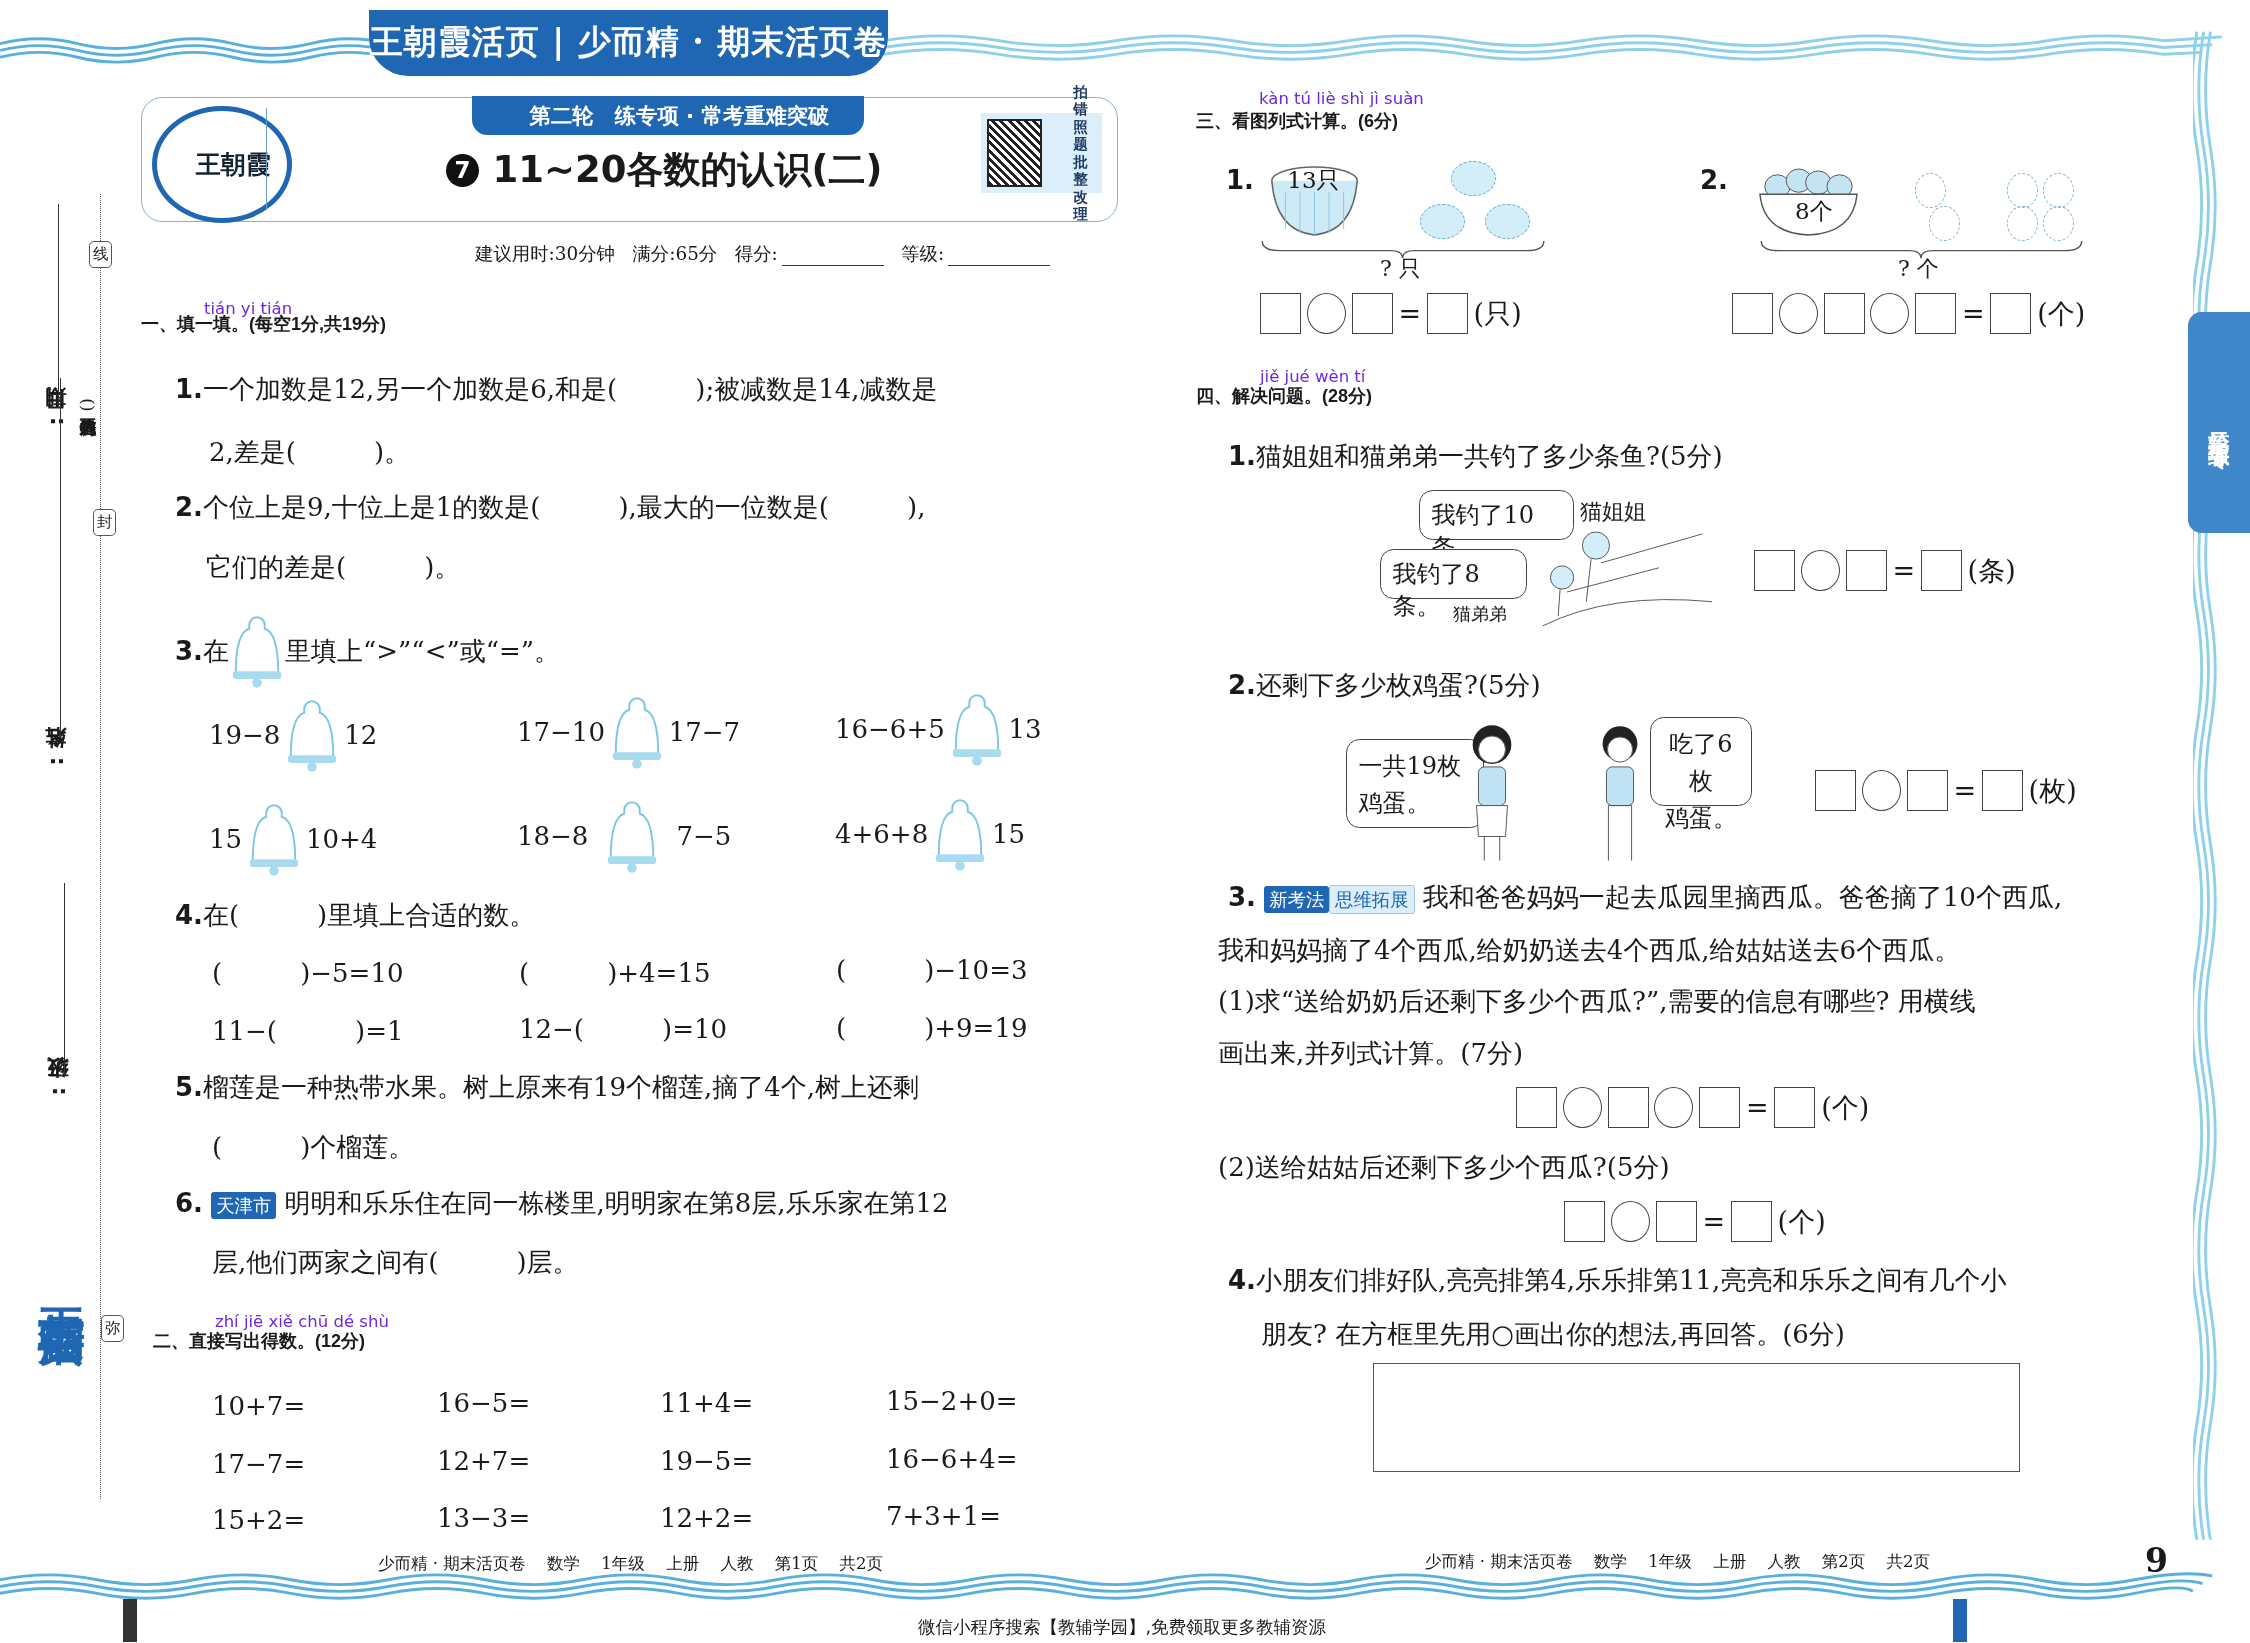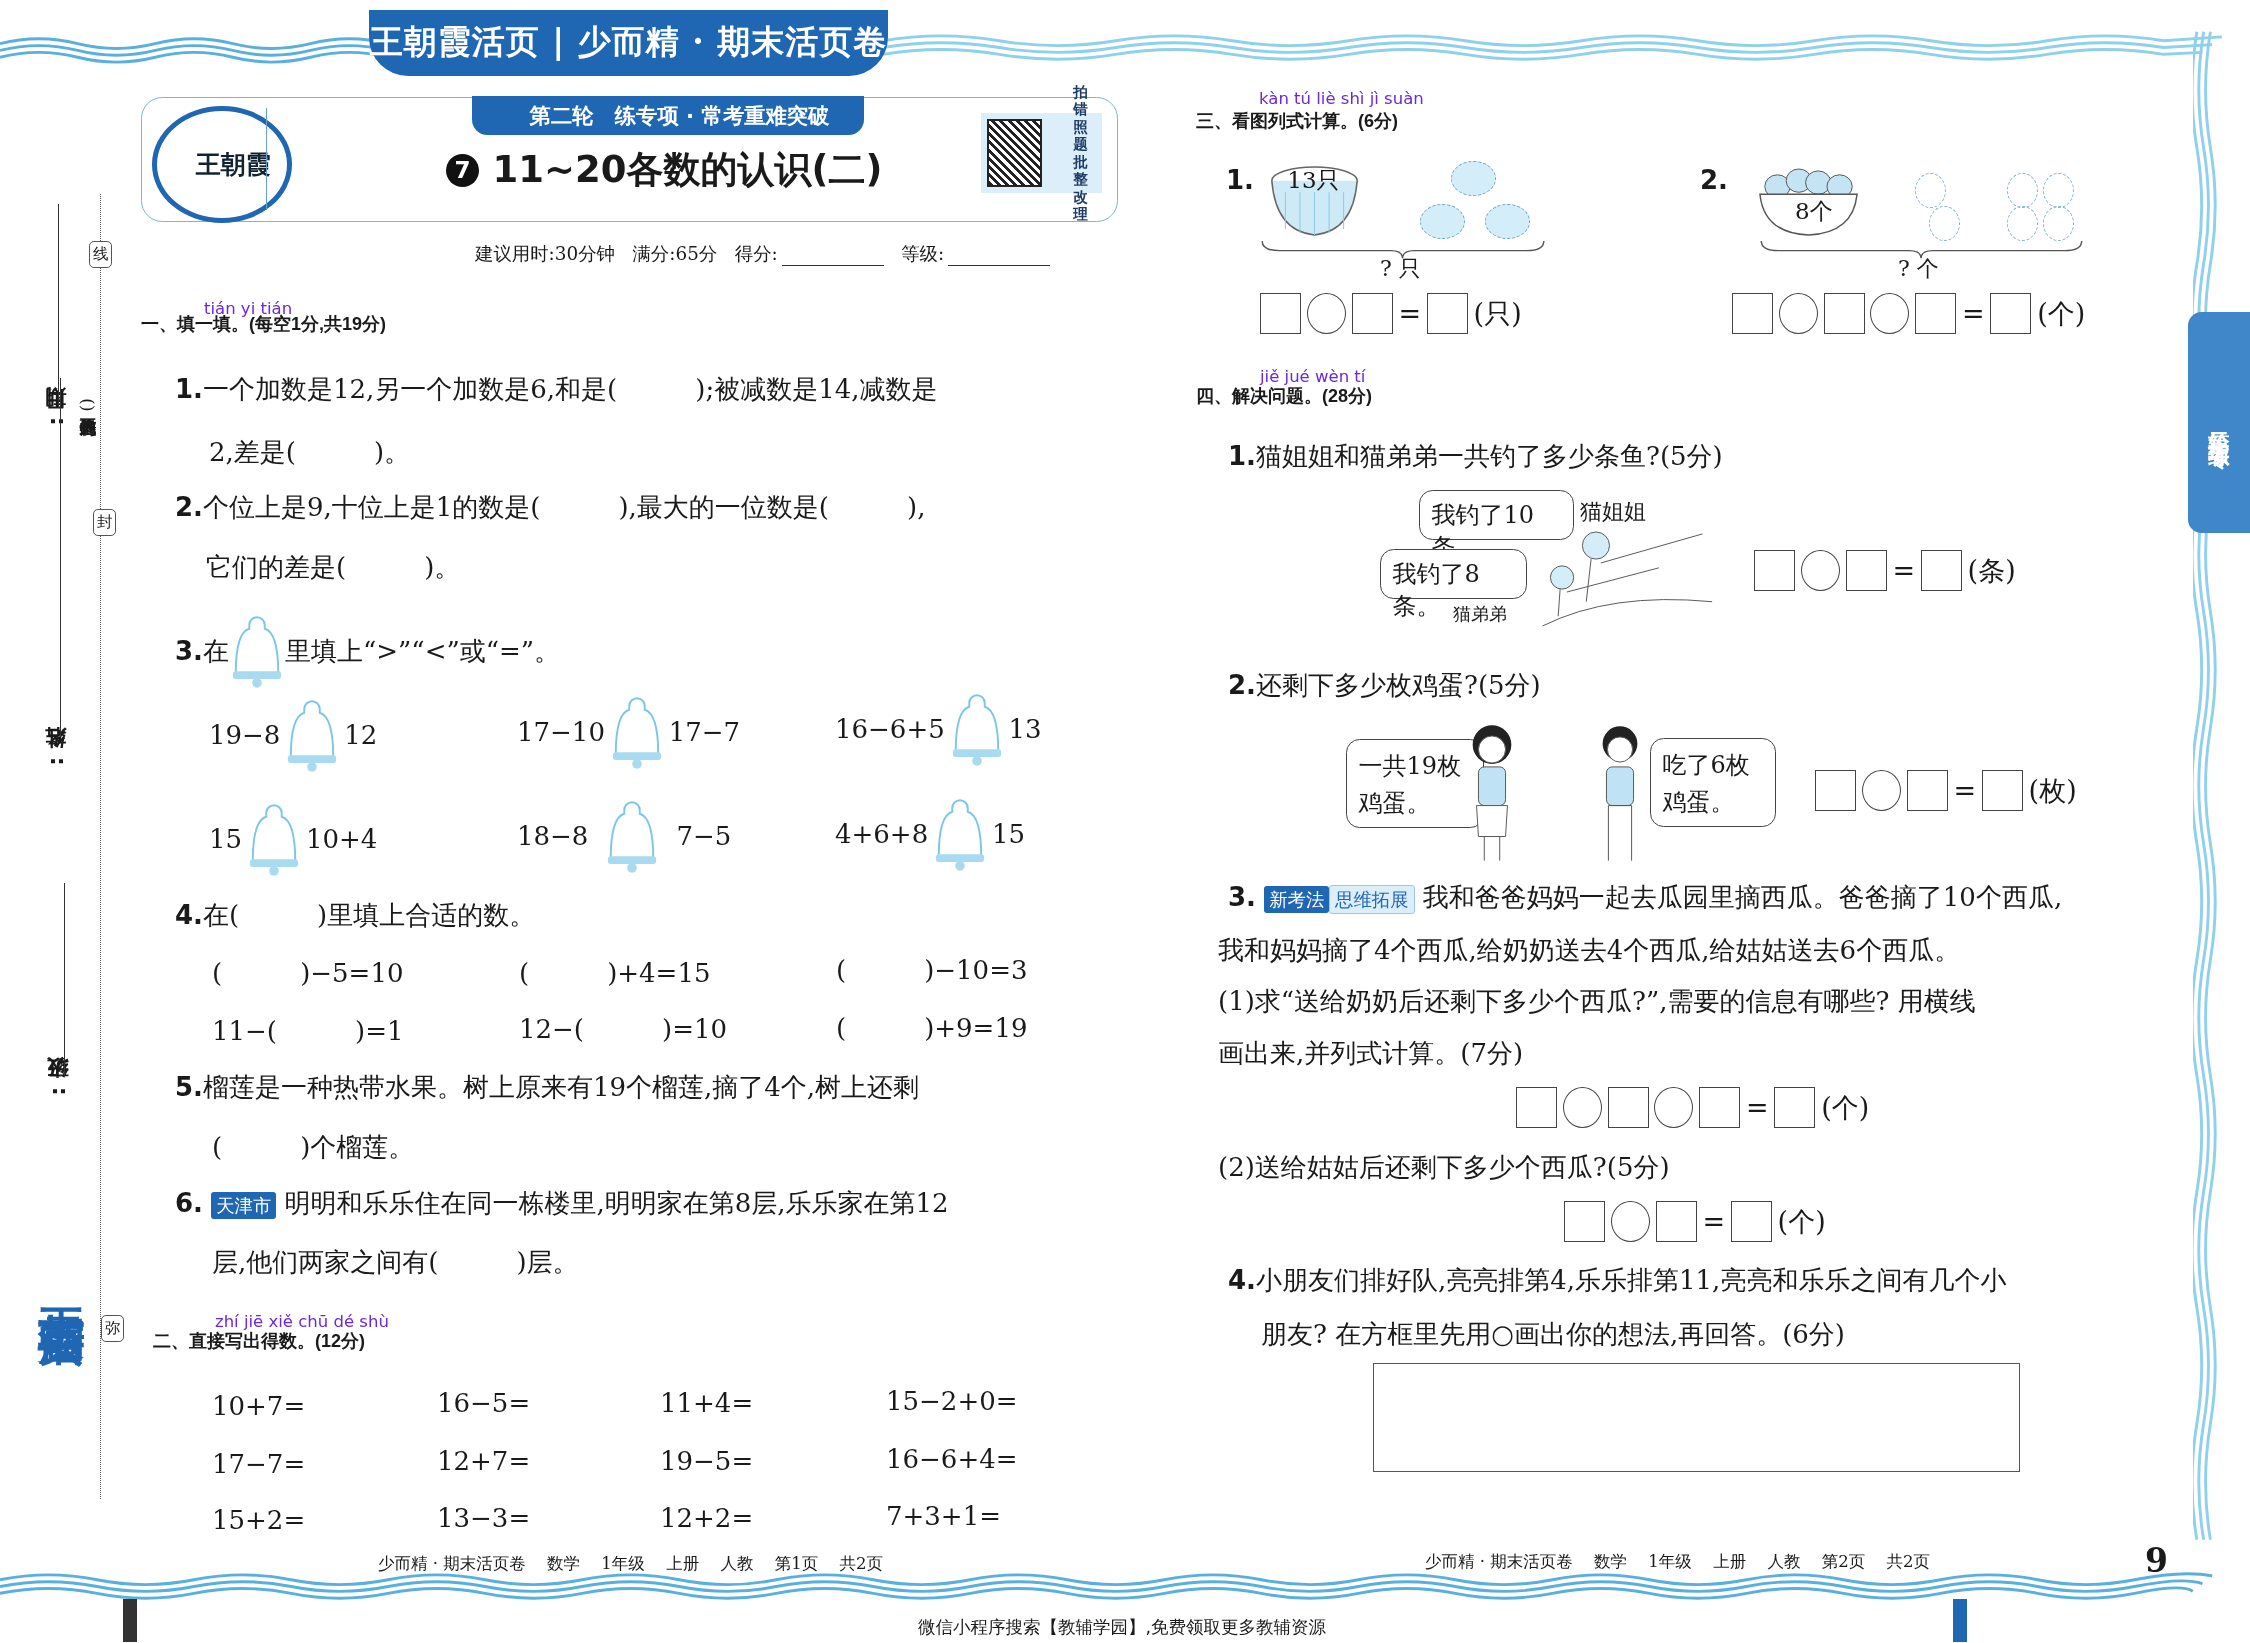--- a/index.html
+++ b/index.html
@@ -356,21 +356,21 @@
     </svg>
 </div>
 <div class="abs" style="left:1591px;top:720px;width:58px;height:146px;">
   <svg width="58" height="146" viewBox="0 0 60 150">
       <circle cx="30" cy="24" r="18" fill="#222"></circle>
       <circle cx="30" cy="30" r="13" fill="#fff" stroke="#555"></circle>
       <rect x="16" y="48" width="28" height="40" rx="6" fill="#bfe3f4" stroke="#555"></rect>
       <path d="M18 88 V145 M42 88 V145 M18 88 H42" stroke="#555" fill="none"></path>
     </svg>
 </div>
-<div class="bubble" style="left:1650px;top:738px;width:126px;height:89px;line-height:37px;">
+<div class="bubble" style="left:1650px;top:717px;width:102px;height:89px;line-height:37px;text-align:center;">
   <div>吃了6枚</div>
     <div>鸡蛋。</div>
 </div>
 <div class="eq" style="left:1815px;top:770px">
   <span class="sq"></span>
     <span class="ci"></span>
     <span class="sq"></span>
   <span>=</span>
     <span class="sq"></span>
     <span>(枚)</span>

